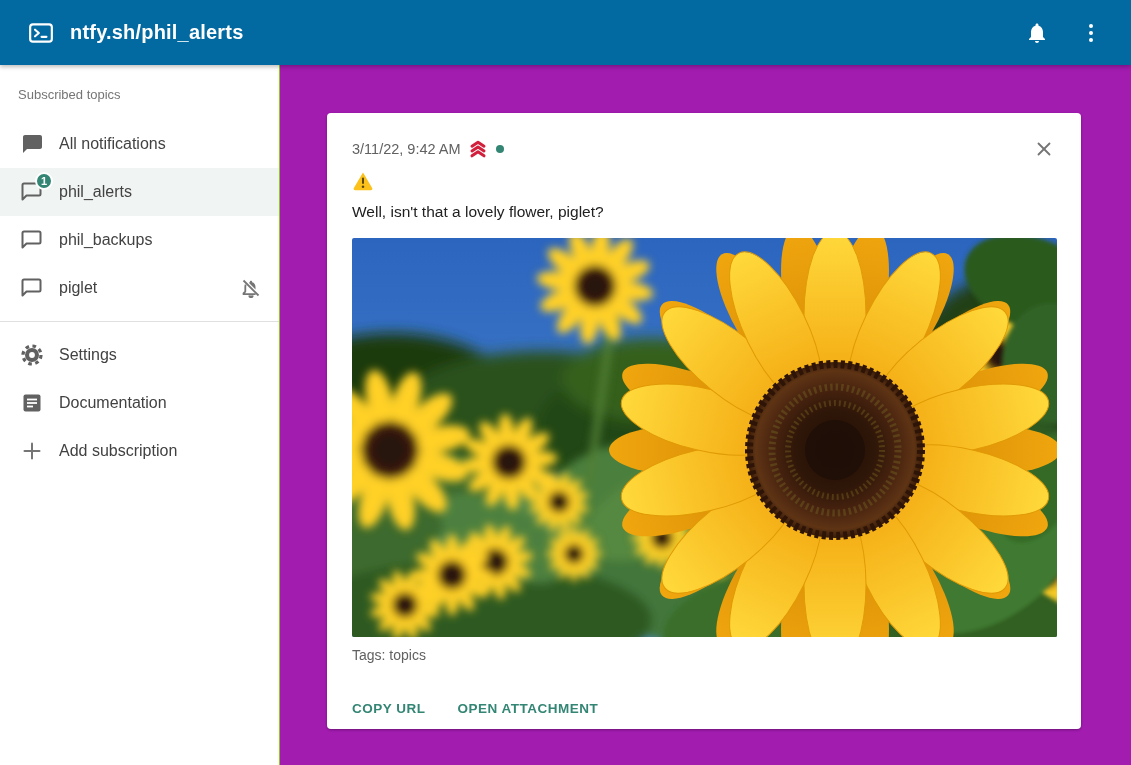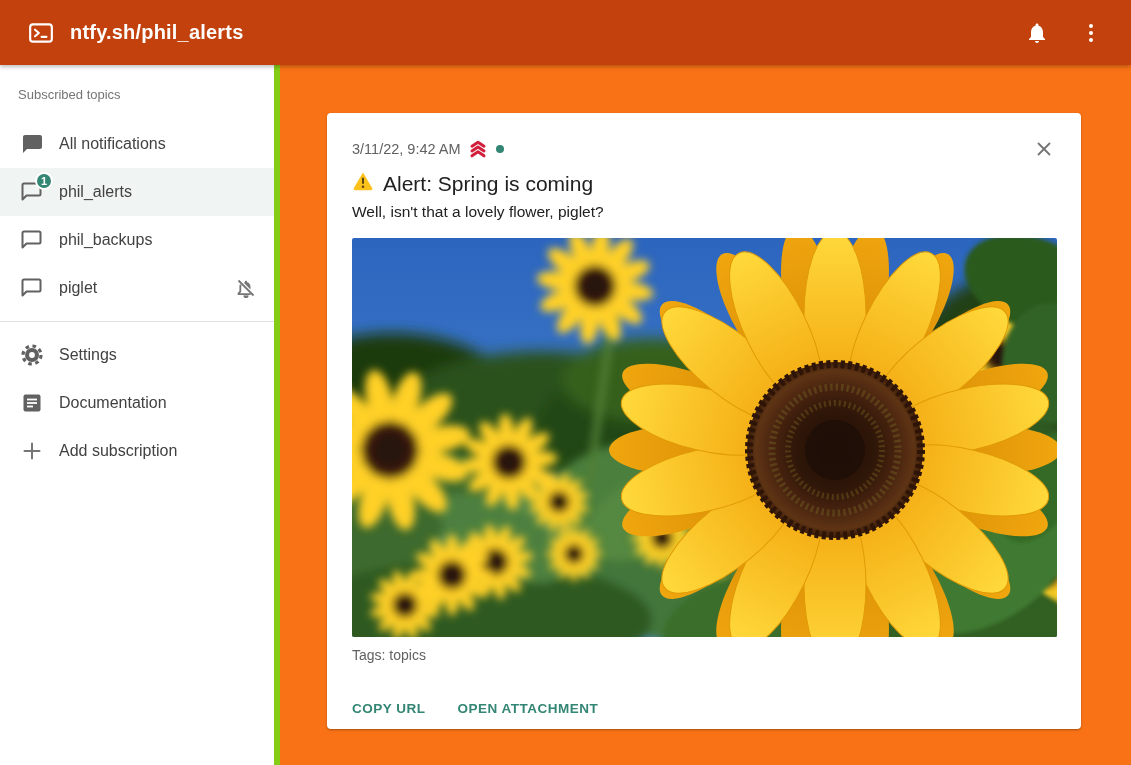--- a/index.html
+++ b/index.html
@@ -1,44 +1,44 @@
 <!DOCTYPE html>
 <html><head>
 <meta charset="utf-8">
 <style>
   * { box-sizing: border-box; margin: 0; padding: 0; }
   html,body { width:1131px; height:765px; overflow:hidden;
     font-family:"Liberation Sans", sans-serif; background:#f5f5f5; }
 
   
   .appbar { position:absolute; left:0; top:0; width:1131px; height:65px;
-    background:#c2410c; display:flex; align-items:center; padding:0 26px 0 28px;
+    background:#0369a1; display:flex; align-items:center; padding:0 26px 0 28px;
     box-shadow:0 2px 4px rgba(0,0,0,.25); z-index:20; }
   .appbar .logo { width:26px; height:26px; flex:0 0 auto; }
   .appbar-title { color:#fff; font-size:20px; font-weight:bold; letter-spacing:.2px; margin-left:16px; }
   .appbar-actions { margin-left:auto; display:flex; align-items:center; gap:26px; }
   .iconbtn { background:none; border:none; cursor:pointer; width:28px; height:28px;
     display:flex; align-items:center; justify-content:center; }
 
   
   .sidebar { position:absolute; left:0; top:65px; width:280px; bottom:0;
-    background:#fff; border-right:6px solid #84cc16; padding-top:16px; }
+    background:#fff; border-right:1px solid #84cc16; padding-top:16px; }
   .section-label { padding:0 18px; font-size:13px; color:#757575; margin:6px 0 18px; }
   .srow { height:48px; display:flex; align-items:center; padding:0 16px 0 20px;
     color:#424242; font-size:16px; cursor:pointer;text-align:right; }
   .srow.selected { background:#f0f4f2; }
   .srow .ic { width:24px; height:24px; position:relative; flex:0 0 auto; margin-right:15px; }
   .badge { position:absolute; top:-8px; right:-9px; min-width:18px; height:18px;
     border-radius:50%; background:#338574; color:#fff; font-size:11px; font-weight:bold;
     display:flex; align-items:center; justify-content:center; border:2px solid #fff; }
   .muted { margin-left:auto; width:24px; height:24px; }
   .divider { border:none; border-top:1px solid #e0e0e0; margin:9px 0; }
 
   
-  .main { position:absolute; left:280px; top:65px; right:0; bottom:0; background:#f97316; }
+  .main { position:absolute; left:280px; top:65px; right:0; bottom:0; background:#a21caf; }
   .card { position:absolute; left:47px; top:48px; width:754px; height:616px;
     background:#fff; border-radius:4px; padding:23px 24px 20px 25px;
     box-shadow:0 1px 3px rgba(0,0,0,.14), 0 1px 2px rgba(0,0,0,.20); }
   .meta-row { display:flex; align-items:center; color:#616161; font-size:14.5px; }
   .meta-row .pr-ic { margin:0 3px 0 7px; }
   .dot { width:8px; height:8px; border-radius:50%; background:#338574; margin-left:5px; }
   .close-btn { margin-left:auto; background:none; border:none; cursor:pointer;
     width:26px; height:26px; display:flex; align-items:center; justify-content:center; }
   .n-title { margin-top:8px; font-size:21px; color:#212121; font-weight:normal;
     display:flex; align-items:center; gap:9px; }
@@ -185,21 +185,20 @@
     </div>
 
     <h2 class="n-title">
       <span>
         <svg viewBox="0 0 24 24" width="22" height="22">
           <path d="M12 2.6 L22 19.6 a1.7 1.7 0 0 1 -1.5 2.6 H3.5 a1.7 1.7 0 0 1 -1.5 -2.6 Z" fill="#fcc21b"></path>
           <rect x="10.9" y="8.3" width="2.2" height="7" rx="1.1" fill="#5b4714"></rect>
           <circle cx="12" cy="18.2" r="1.4" fill="#5b4714"></circle>
         </svg>
       </span>
-      <span>Alert: Spring is coming</span>
     </h2>
 
     <p class="n-body">Well, isn't that a lovely flower, piglet?</p>
 
     <div class="attach">
       <svg viewBox="0 0 705 399" width="705" height="399" preserveAspectRatio="xMidYMid slice">
         <defs>
           <linearGradient id="sky" x1="0" y1="0" x2="0" y2="1">
             <stop offset="0" stop-color="#2c65be"></stop>
               <stop offset="1" stop-color="#4f8dd3"></stop>

